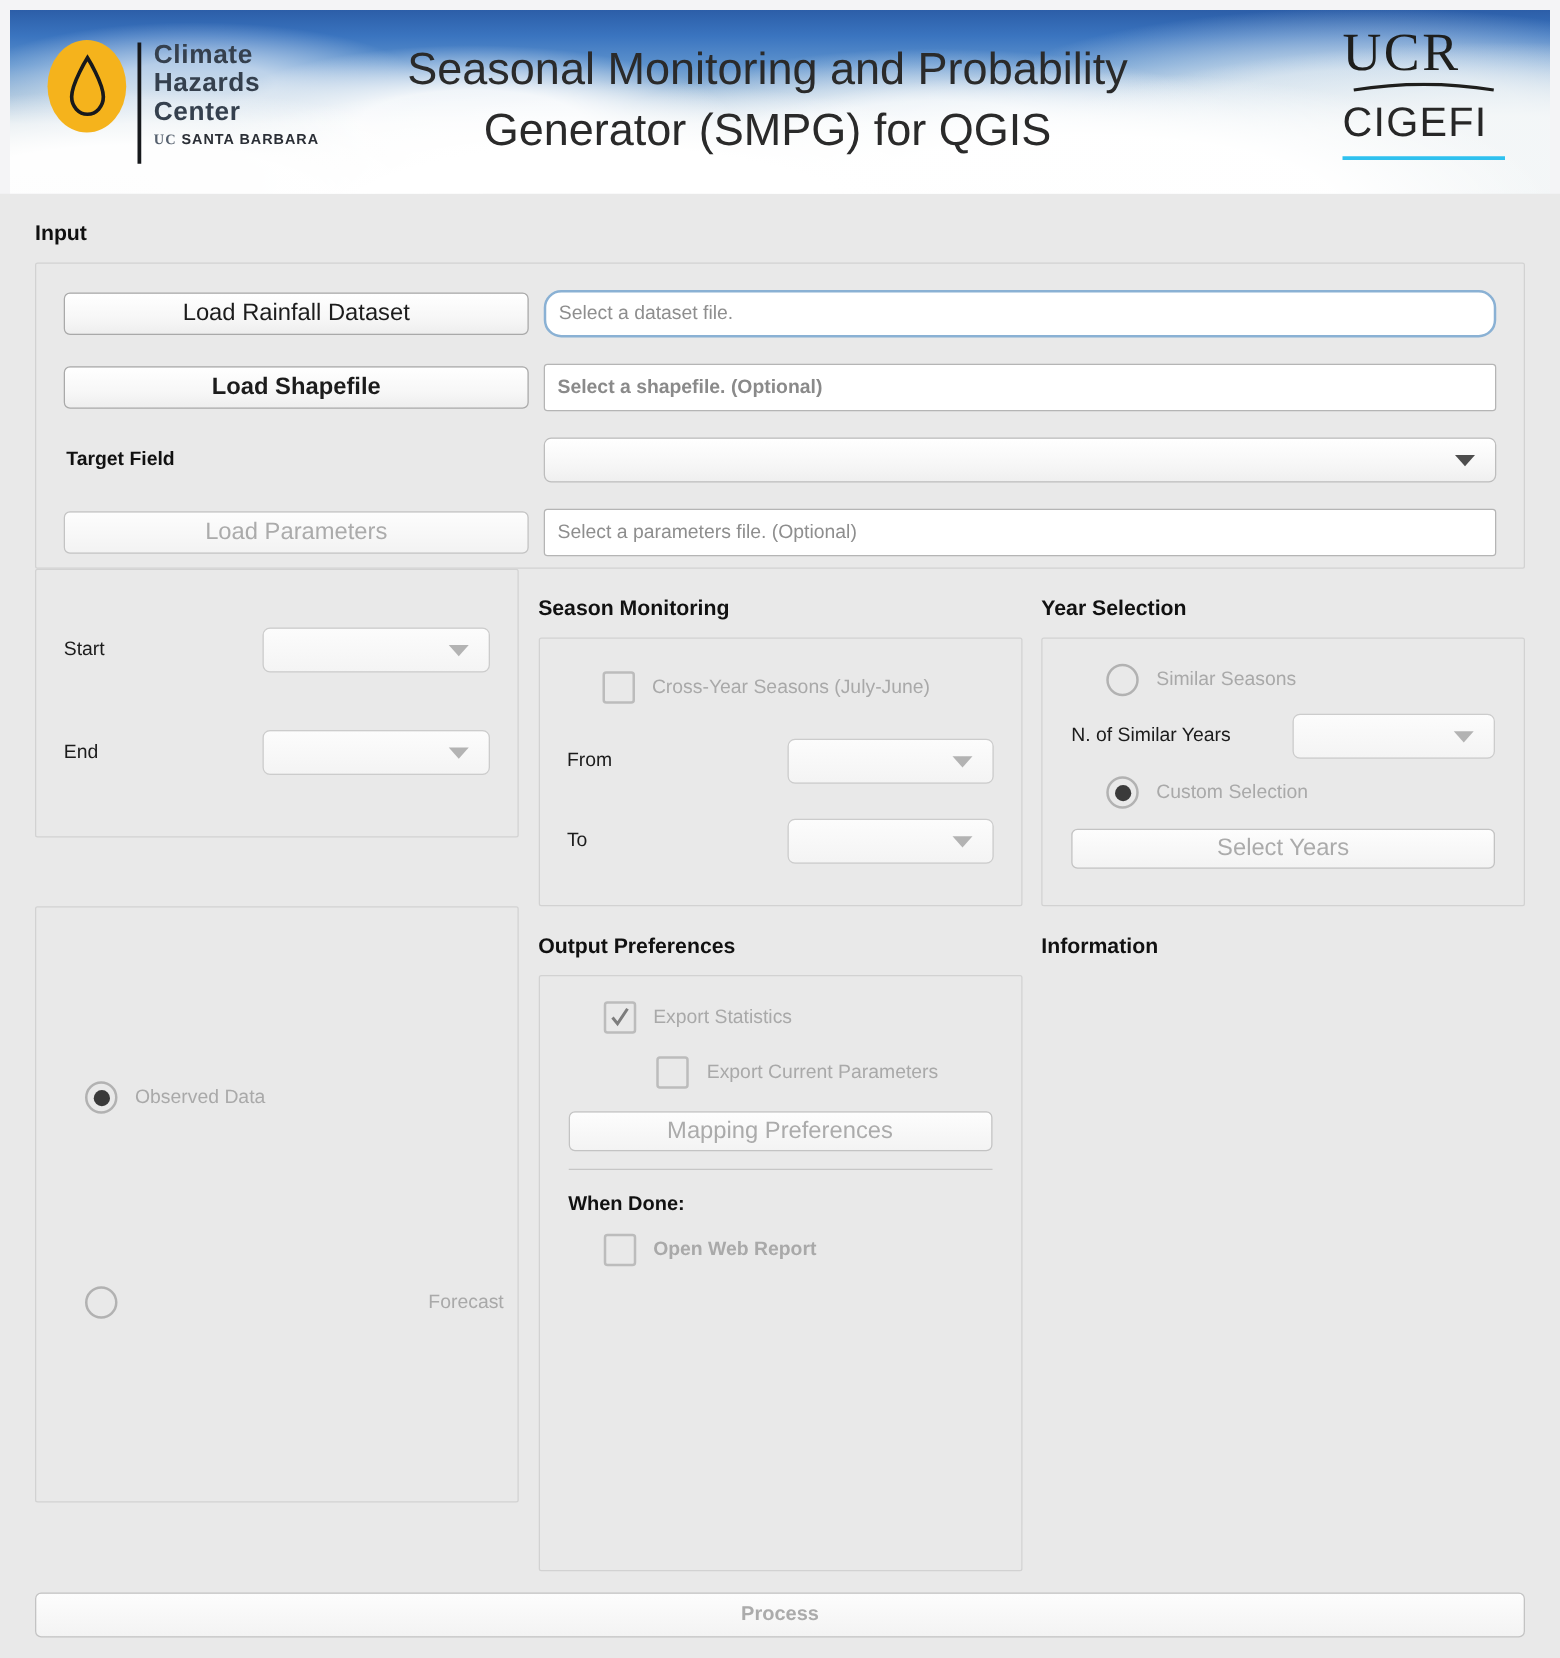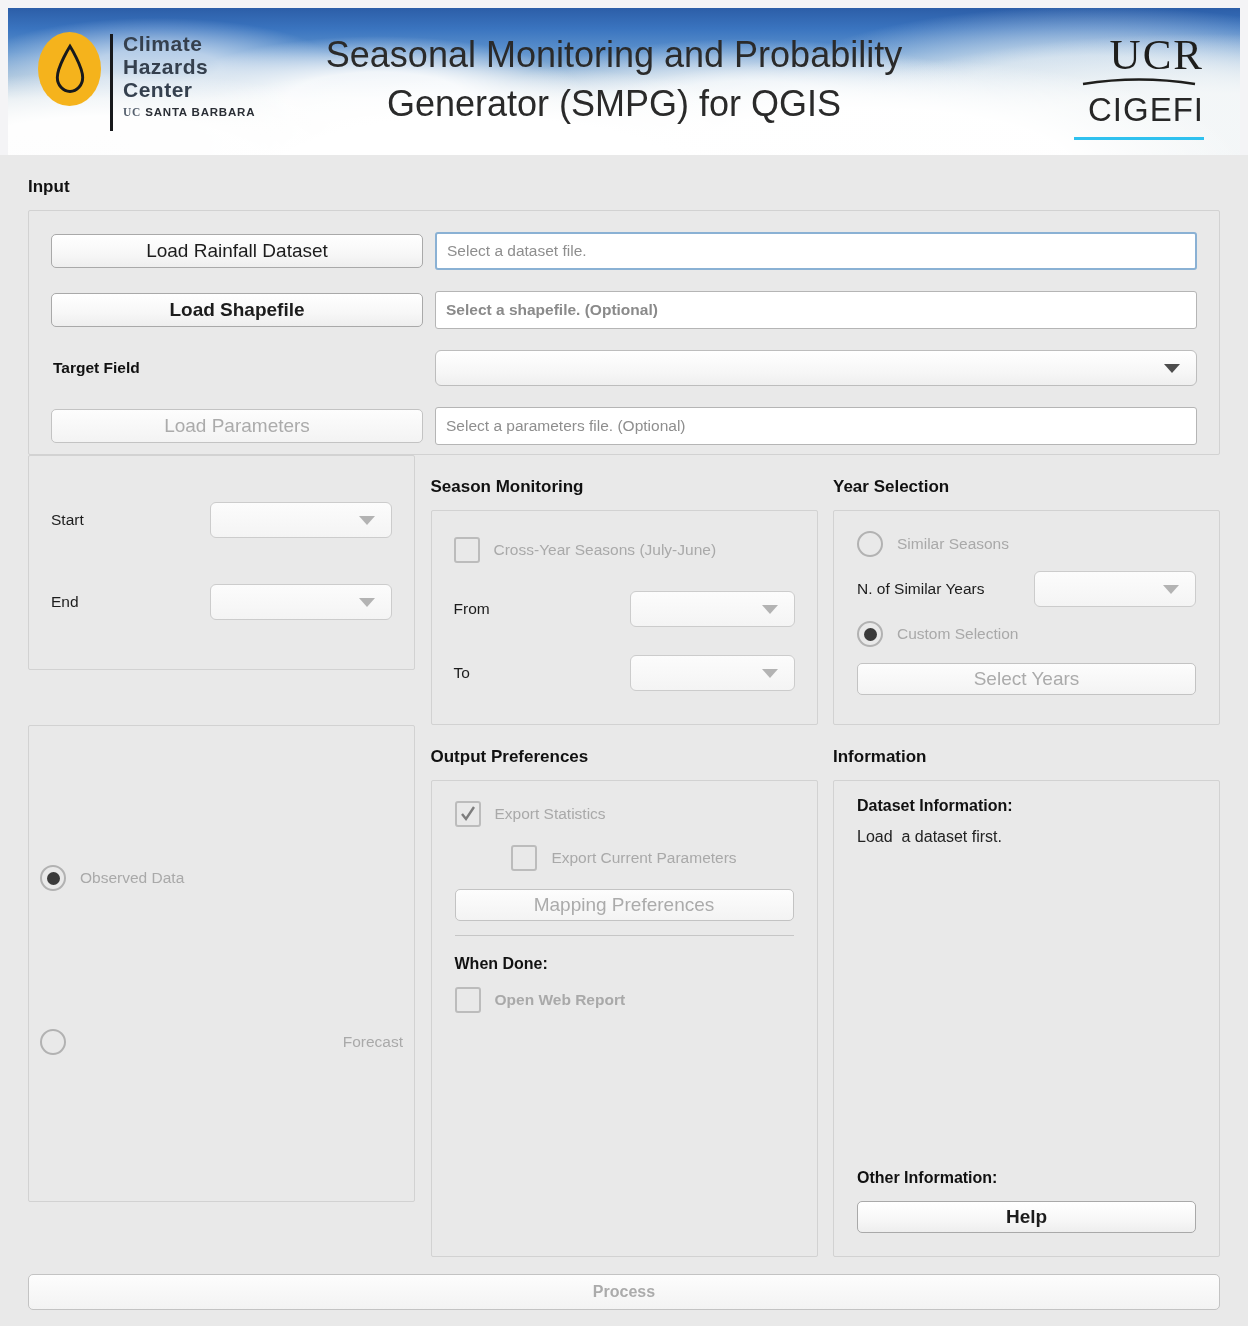--- a/index.html
+++ b/index.html
@@ -21,21 +21,21 @@
       radial-gradient(ellipse 260px 70px at 12% 40%, rgba(255,255,255,.55) 25%, rgba(255,255,255,0) 70%),
       linear-gradient(180deg, #2c5ea8 0%, #3a74bf 14%, #5d92cd 30%, #9dbcd9 46%, #dce6ec 62%, #eef0ef 80%, #e2e5e6 100%);
   }
   .chc-logo { position:absolute; left:30px; top:24px; display:flex; align-items:flex-start; }
   .chc-drop-badge { width:63px; height:74px; background:#f5b31c; border-radius:50%; display:flex; align-items:center; justify-content:center; }
   .chc-divider { width:3px; height:97px; background:#17191c; margin:2px 10px 0 9px; }
   .chc-text-line { font-size:21px; font-weight:bold; color:#35404e; line-height:23px; letter-spacing:.5px; }
   .chc-sub { font-size:11.5px; font-weight:bold; color:#2b2f36; margin-top:5px; letter-spacing:.8px; }
   .chc-sub .uc { color:#55606e;font-family:Liberation Serif, serif; }
   .banner-title { position:absolute; left:230px; right:250px; top:22px; text-align:center; color:#2a2a2a; font-size:36px; line-height:49px; white-space:nowrap; }
-  .ucr-block { position:absolute; right:36px; top:24px; width:130px; text-align:right; color:#1e1e1c; }
+  .ucr-block { position:absolute; right:36px; top:12px; width:130px; text-align:left; color:#1e1e1c; }
   .ucr-word { font-family:"Liberation Serif", serif; font-size:43px; line-height:46px; letter-spacing:2px; }
   .ucr-arc { display:block; margin:0 auto; }
   .cigefi-word { font-size:33px; line-height:36px; margin-top:6px; letter-spacing:1px; color:#272727; }
   .cigefi-line { height:3px; background:#2fc1ef; margin-top:9px; }
 
   
   .main { padding:0 28px; }
   .section-title { font-size:17px; font-weight:bold; color:#111; }
   .t-top { margin:22px 0 13px; }
   .groupbox { border:1px solid #d2d2d2; border-radius:2px; background:transparent; }
@@ -44,41 +44,41 @@
   .input-grid { height:245px; padding:21px 22px; display:grid; grid-template-columns:372px 1fr; column-gap:12px; row-gap:21px; align-items:center; }
   .btn {
     height:34px; width:100%; border:1px solid #a9a9a9; border-radius:5px;
     background:linear-gradient(180deg,#ffffff 0%,#f7f7f7 60%,#eeeeee 100%);
     font-size:19px; color:#1c1c1c; font-family:inherit;
   }
   .btn.bold { font-weight:bold; }
   .btn:disabled, .btn.disabled { color:#ababab; border-color:#c3c3c3; background:linear-gradient(180deg,#fdfdfd,#f3f3f3); }
   .text-field { height:38px; width:100%; border:1px solid #b5b5b5; border-radius:3px; background:#fff; padding:0 10px; font-size:15.5px; font-family:inherit; color:#333; }
   .text-field::placeholder { color:#8e8e8e; opacity:1; }
-  .text-field.focused { border:2px solid #8ab1d4; border-radius:3px; }
+  .text-field.focused { border:2px solid #8ab1d4; border-radius:14px; }
   .text-field.bold-ph::placeholder { font-weight:bold; color:#8a8a8a; }
   .field-label { font-size:15.5px; font-weight:bold; color:#111; padding-left:2px; }
 
   
   .combo { position:relative; height:36px; border:1px solid #bdbdbd; border-radius:6px; background:linear-gradient(180deg,#ffffff 0%,#f6f6f6 65%,#efefef 100%); }
   .combo .arrow { position:absolute; right:16px; top:50%; margin-top:-4px; width:0; height:0; border-left:8px solid transparent; border-right:8px solid transparent; border-top:9px solid #4d4d4d; }
   .combo.disabled { border-color:#cccccc; background:linear-gradient(180deg,#fcfcfc,#f4f4f4); }
   .combo.disabled .arrow { border-top-color:#b3b3b3; }
 
   
   .cols { display:grid; grid-template-columns:387px 387px 387px; column-gap:15.5px; }
 
   .box-mid { height:215px; padding:0 22px; }
   .row-between { display:flex; align-items:center; justify-content:space-between; }
   .plain-label { font-size:15.5px; color:#1c1c1c; }
   .dis-label { font-size:15.5px; color:#a9a9a9; }
   .dis-label.bold { font-weight:bold; }
 
   
-  .ctl-row { display:flex; align-items:center; gap:14px; }
+  .ctl-row { display:flex; align-items:center; gap:14px;margin-left:28px; }
   .checkbox { width:26px; height:26px; border:2px solid #bcbcbc; border-radius:3px; background:transparent; flex:0 0 auto; display:flex; align-items:center; justify-content:center; }
   .radio { width:26px; height:26px; border:2px solid #b2b2b2; border-radius:50%; background:transparent; flex:0 0 auto; display:flex; align-items:center; justify-content:center; }
   .radio .dot { width:13px; height:13px; border-radius:50%; background:#3a3a3a; }
 
   .box-tall { height:477px; padding:0 11px; }
   .sep { height:1px; background:#c6c6c6; margin-top:14px; }
   .when-done { font-size:16px; font-weight:bold; color:#111; margin-top:19px; }
 
   .info-box { display:flex; flex-direction:column; padding:16px 23px 23px; }
   .info-heading { font-size:16px; font-weight:bold; color:#111; }
@@ -249,25 +249,17 @@
         <div class="when-done">When Done:</div>
         <div class="ctl-row" style="margin-top:14px;">
           <span class="checkbox"></span>
           <span class="dis-label bold">Open Web Report</span>
         </div>
       </div>
     </div>
 
     <div>
       <div class="section-title t-top">Information</div>
-      <div class="groupbox box-tall info-box">
-        <div class="info-heading">Dataset Information:</div>
-        <div class="info-text">Load  a dataset first.</div>
-        <div class="info-bottom">
-          <div class="info-heading">Other Information:</div>
-          <button class="btn bold" style="margin-top:14px; height:32px;">Help</button>
-        </div>
-      </div>
     </div>
   </div>
 
   <button class="btn process-btn" disabled="">Process</button>
 </div>
 
 </body></html>

